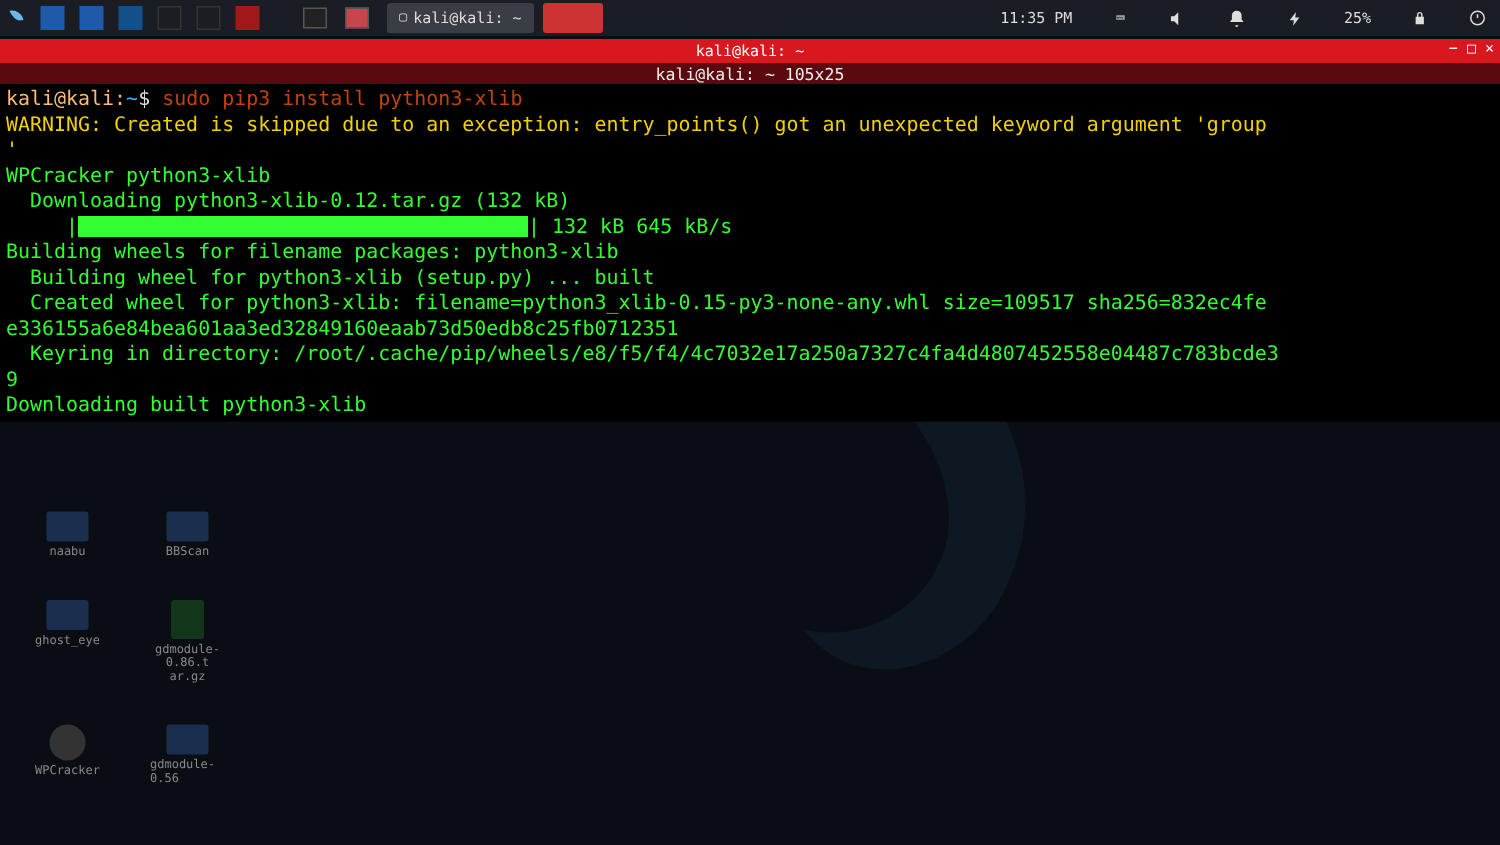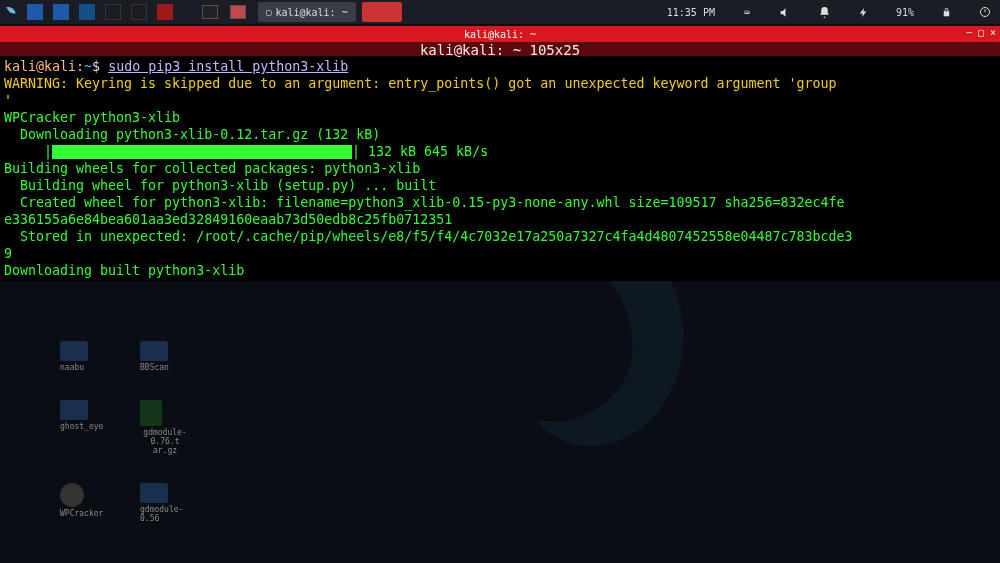--- a/index.html
+++ b/index.html
@@ -34,39 +34,39 @@
 .ws-box.gray { background:#222; }
 .tray { margin-left:auto; display:flex; align-items:center; gap:25px; padding-right:8px; }
 .tray-txt { font-size:10px; color:#ddd; }
 .tray-ic { width:14px; height:14px; display:flex; align-items:center; justify-content:center; color:#ddd; }
 
 .termwin {
   position:absolute; top:26px; left:0; right:0;
   background:#000;
 }
 .termtitle-red { height:16px; background:#d8181e; color:#fff; font-size:10px; display:flex; align-items:center; justify-content:center; position:relative; }
-.termtitle-dark { height:14px; background:#5a0a0e; color:#eee; font-size:14px; display:flex; align-items:flex-start; justify-content:center; }
+.termtitle-dark { height:14px; background:#5a0a0e; color:#eee; font-size:11px; display:flex; align-items:center; justify-content:center; }
 .winctrl { position:absolute; right:4px; top:1px; display:flex; gap:6px; font-size:10px; color:#fff; }
 .termbody {
   background:#000; padding:2px 4px;
   font-family:"DejaVu Sans Mono",monospace;
   font-size:13.3px; line-height:17px;
   color:#00ff5a;
   white-space: pre;
 }
 .prompt-user { color:#fdba74; }
 .prompt-path { color:#3cb4ff; }
 .prompt-dollar { color:#ddd; }
-.cmd { color:#c4b5fd;text-decoration:underline; }
+.cmd { color:#c2410c; }
 .warn { color:#f0d000; }
 .green { color:#31ff31; }
 .progress-cell { display:inline-block; vertical-align:middle; height:14px; background:#31ff31; }
 
 .desktop-icons { position:absolute; left:20px; bottom:10px; display:grid; grid-template-columns: 60px 60px; gap:20px 20px; }
-.dicon { width:50px; display:flex; flex-direction:column; align-items:flex-start; gap:2px; font-size:8px; color:#888;margin-left:40px; }
+.dicon { width:50px; display:flex; flex-direction:column; align-items:center; gap:2px; font-size:8px; color:#888; }
 .dicon .flde { width:28px; height:20px; background:#1a2f4d; border-radius:2px; position:relative; }
 .dicon .gear { width:24px; height:24px; border-radius:50%; background:#333; }
 .dicon .file { width:22px; height:26px; background:#13361a; border-radius:2px; }
 
 .dragon {
   position:absolute; left:430px; top:180px; width:340px; height:320px;
   opacity:0.08; pointer-events:none;
 }
 </style>
 </head>
@@ -124,21 +124,21 @@
     <span class="tray-ic">
       <svg width="13" height="13" viewBox="0 0 24 24" fill="#ddd">
           <path d="M12 2a6 6 0 00-6 6v5l-2 2v1h16v-1l-2-2V8a6 6 0 00-6-6zM10 20a2 2 0 004 0h-4z"></path>
         </svg>
     </span>
     <span class="tray-ic">
       <svg width="11" height="13" viewBox="0 0 24 24" fill="#ddd">
           <path d="M13 2L4 14h6l-1 8 9-12h-6l1-8z"></path>
         </svg>
     </span>
-    <span class="tray-txt">91%</span>
+    <span class="tray-txt">25%</span>
     <span class="tray-ic">
       <svg width="11" height="11" viewBox="0 0 24 24" fill="#ddd">
           <path d="M12 2a4 4 0 00-4 4v3H6v11h12V9h-2V6a4 4 0 00-4-4zm-2 4a2 2 0 114 0v3h-4V6z"></path>
         </svg>
     </span>
     <span class="tray-ic">
       <svg width="12" height="12" viewBox="0 0 24 24" fill="none" stroke="#ddd" stroke-width="2">
           <circle cx="12" cy="12" r="9"></circle>
           <path d="M12 7v5"></path>
         </svg>
@@ -152,51 +152,51 @@
     <div class="winctrl">
       <span>−</span>
       <span>□</span>
       <span>×</span>
     </div>
   </div>
   <div class="termtitle-dark">
     <span>kali@kali: ~ 105x25</span>
   </div>
   <div class="termbody"><span class="prompt-user">kali@kali</span><span class="prompt-user">:</span><span class="prompt-path">~</span><span class="prompt-dollar">$</span> <span class="cmd">sudo pip3 install python3-xlib</span>
-<span class="warn">WARNING: Keyring is skipped due to an argument: entry_points() got an unexpected keyword argument 'group</span>
+<span class="warn">WARNING: Created is skipped due to an exception: entry_points() got an unexpected keyword argument 'group</span>
 <span class="warn">'</span>
 <span class="green">WPCracker python3-xlib</span>
 <span class="green">  Downloading python3-xlib-0.12.tar.gz (132 kB)</span>
 <span class="green">     |</span><span class="progress-cell" style="width:300px"></span><span class="green">| 132 kB 645 kB/s</span>
-<span class="green">Building wheels for collected packages: python3-xlib</span>
+<span class="green">Building wheels for filename packages: python3-xlib</span>
 <span class="green">  Building wheel for python3-xlib (setup.py) ... built</span>
 <span class="green">  Created wheel for python3-xlib: filename=python3_xlib-0.15-py3-none-any.whl size=109517 sha256=832ec4fe</span>
 <span class="green">e336155a6e84bea601aa3ed32849160eaab73d50edb8c25fb0712351</span>
-<span class="green">  Stored in unexpected: /root/.cache/pip/wheels/e8/f5/f4/4c7032e17a250a7327c4fa4d4807452558e04487c783bcde3</span>
+<span class="green">  Keyring in directory: /root/.cache/pip/wheels/e8/f5/f4/4c7032e17a250a7327c4fa4d4807452558e04487c783bcde3</span>
 <span class="green">9</span>
 <span class="green">Downloading built python3-xlib</span>
 </div>
 </div>
 
 <div class="desktop-icons" style="bottom:40px; left:20px; grid-template-columns:60px 70px; row-gap:28px;">
   <div class="dicon">
       <div class="flde"></div>
       <span>naabu</span>
     </div>
   <div class="dicon">
       <div class="flde"></div>
       <span>BBScan</span>
     </div>
   <div class="dicon">
       <div class="flde"></div>
       <span>ghost_eye</span>
     </div>
   <div class="dicon">
       <div class="file"></div>
-      <span style="white-space:pre-line; text-align:center">gdmodule-0.76.t
+      <span style="white-space:pre-line; text-align:center">gdmodule-0.86.t
 ar.gz</span>
     </div>
   <div class="dicon">
       <div class="gear"></div>
       <span>WPCracker</span>
     </div>
   <div class="dicon">
       <div class="flde"></div>
       <span>gdmodule-0.56</span>
     </div>

